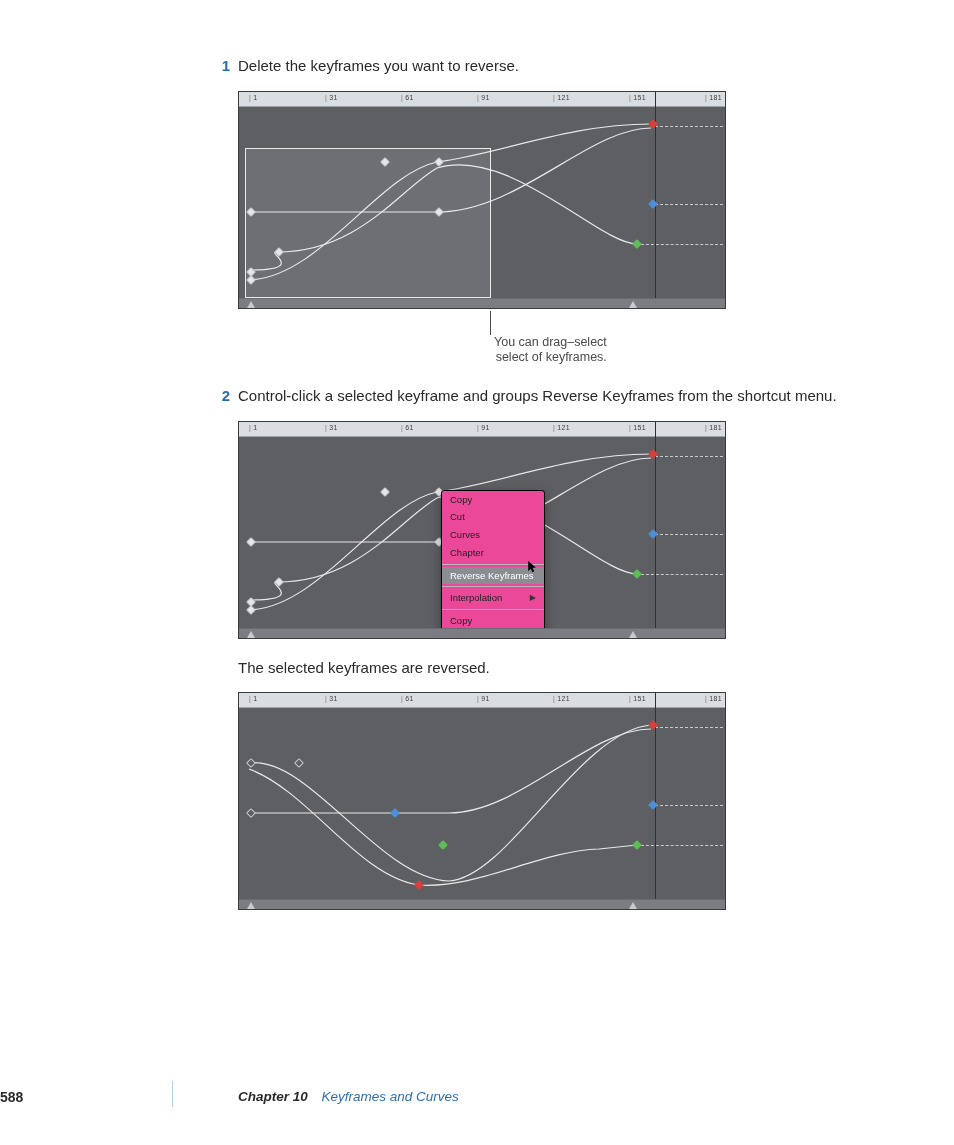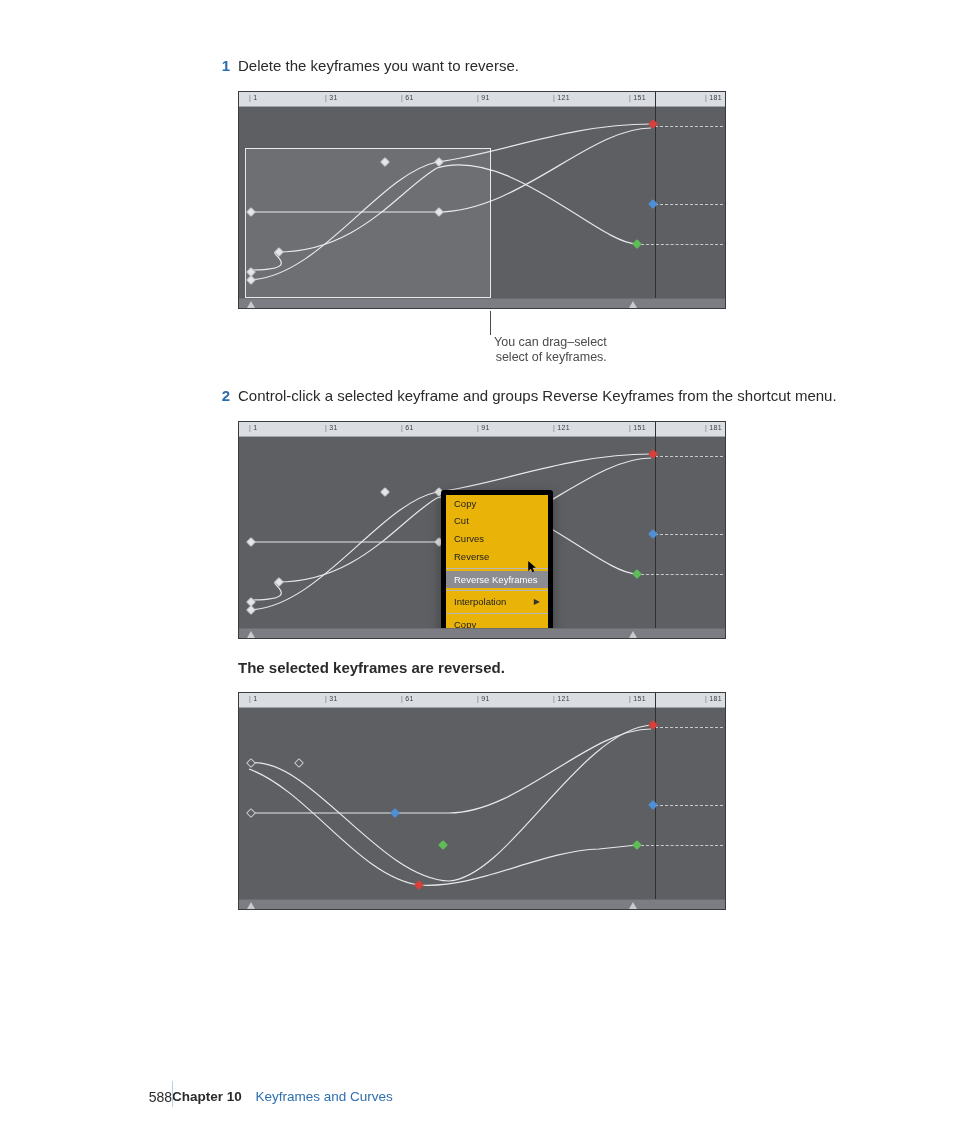--- a/index.html
+++ b/index.html
@@ -51,21 +51,20 @@
     padding-right: 8px;
     color: var(--step-blue);
     font-weight: 600;
     flex: 0 0 60px;
   }
   ol.steps > li .txt {
     flex: 1 1 auto;
   }
   .result-text {
     margin: 12px 0 14px 68px;
-    font-weight: bold;
   }
   .editor-block {
     margin: 10px 0 18px 68px;
     width: 488px;
     text-align: right;
   }
   .editor-panel {
     width: 488px;
     height: 218px;
     position: relative;
@@ -159,22 +158,22 @@
     top: 22px;
     font-size: 12.5px;
     color: var(--callout);
     line-height: 1.25;
     max-width: 180px;
   }
   
   .ctx-menu {
     position: absolute;
     width: 102px;
-    background: #eab308;
-    border: 5px solid #000000;
+    background: #ec4899;
+    border: 1px solid #000000;
     border-radius: 3px;
     box-shadow: 0 4px 12px rgba(0,0,0,0.35);
     font-size: 9.5px;
     color: #222;
   }
   .ctx-item {
     padding: 2px 8px;
     display: flex;
     justify-content: space-between;
     align-items: center;
@@ -191,37 +190,38 @@
   }
   
   .footer {
     position: absolute;
     left: 0; right: 0; bottom: 38px;
     display: flex;
     align-items: center;
   }
   .footer .page-num {
     width: 172px;
-    text-align: right;
-    padding-left: 86px;
+    text-align: left;
     box-sizing: border-box;
-    font-weight: 400;
+    font-weight: 700;
     font-size: 14px;
     position: relative;
   }
   .footer .vline {
     position: absolute;
     left: 172px;
     top: -6px;
     height: 26px;
     width: 0;
     border-left: 1px solid #b6d0ec;
   }
   .footer .chapter {
+    padding-left: 66px;
     font-size: 13.5px;
+    font-style: italic;
   }
   .footer .chapter .label { font-weight: 600; margin-right: 10px; }
   .footer .chapter .title { color: var(--link-blue); }
 </style>
 </head>
 <body>
 
 <div class="page">
 
 
@@ -330,21 +330,21 @@
         <div class="ctx-item">
             <span>Copy</span>
           </div>
         <div class="ctx-item">
             <span>Cut</span>
           </div>
         <div class="ctx-item">
             <span>Curves</span>
           </div>
         <div class="ctx-item">
-            <span>Reverse</span>
+            <span>Chapter</span>
           </div>
         <div class="ctx-div"></div>
         <div class="ctx-item selected">
             <span>Reverse Keyframes</span>
           </div>
         <div class="ctx-div"></div>
         <div class="ctx-item">
             <span>Interpolation</span>
             <span class="sub-arrow">▶</span>
           </div>

